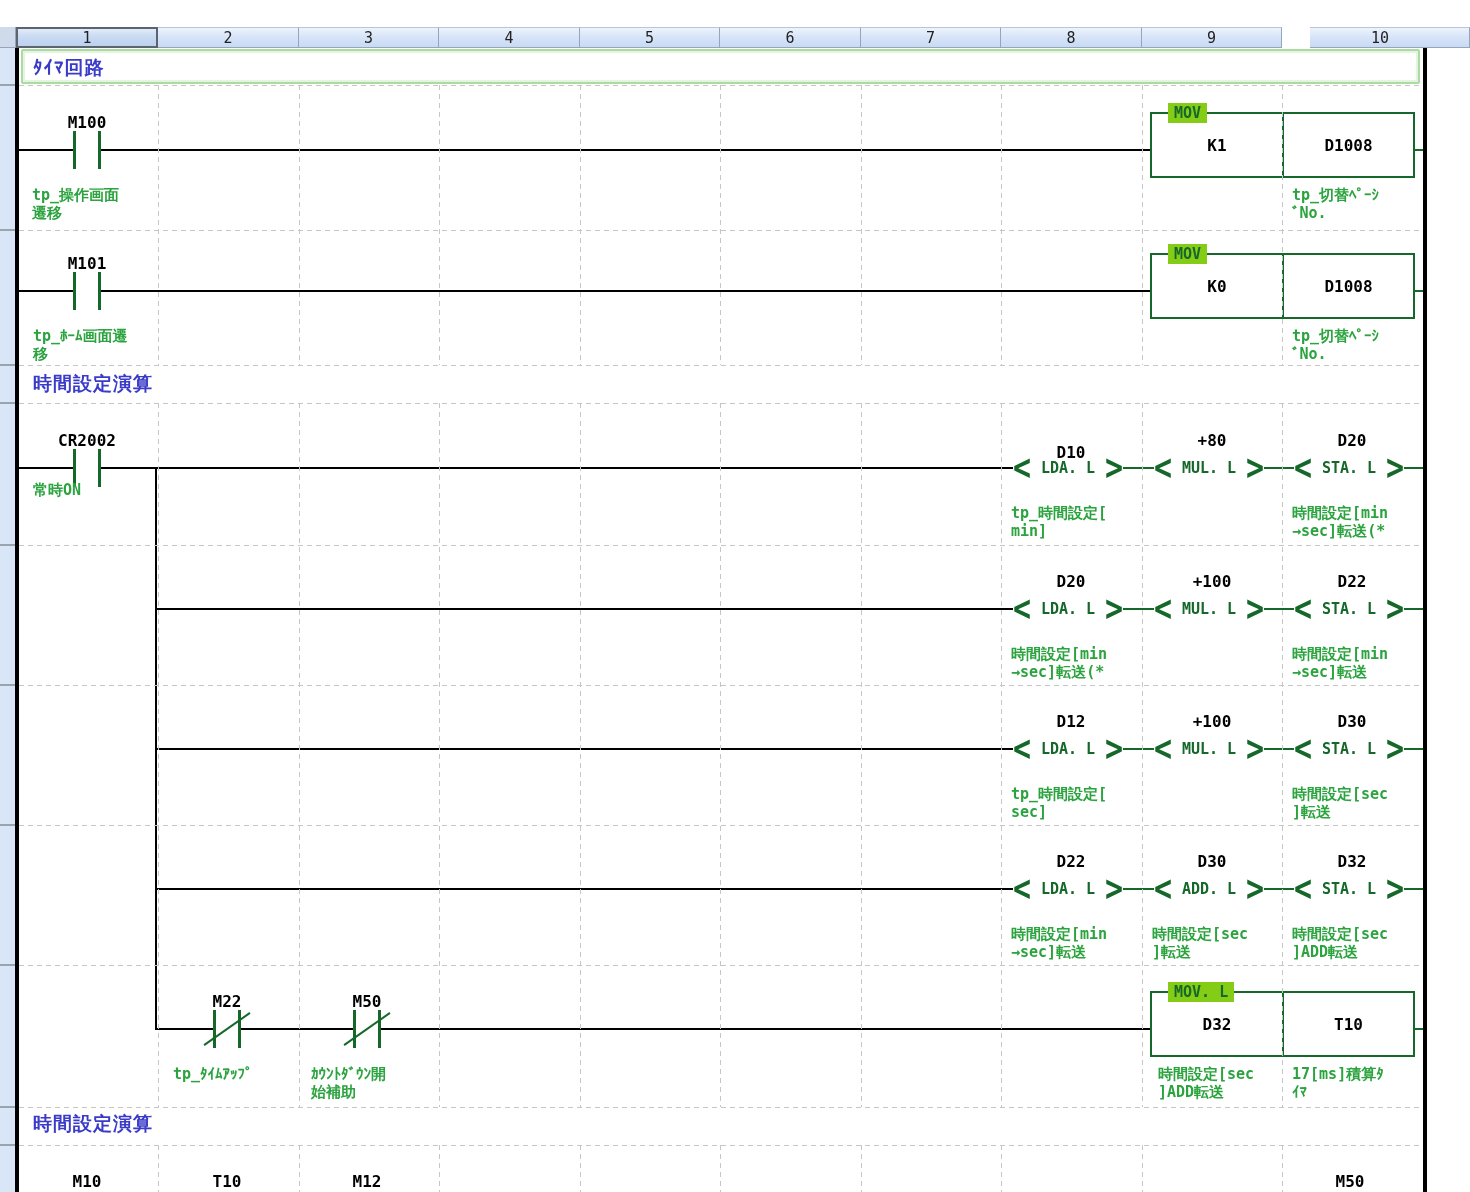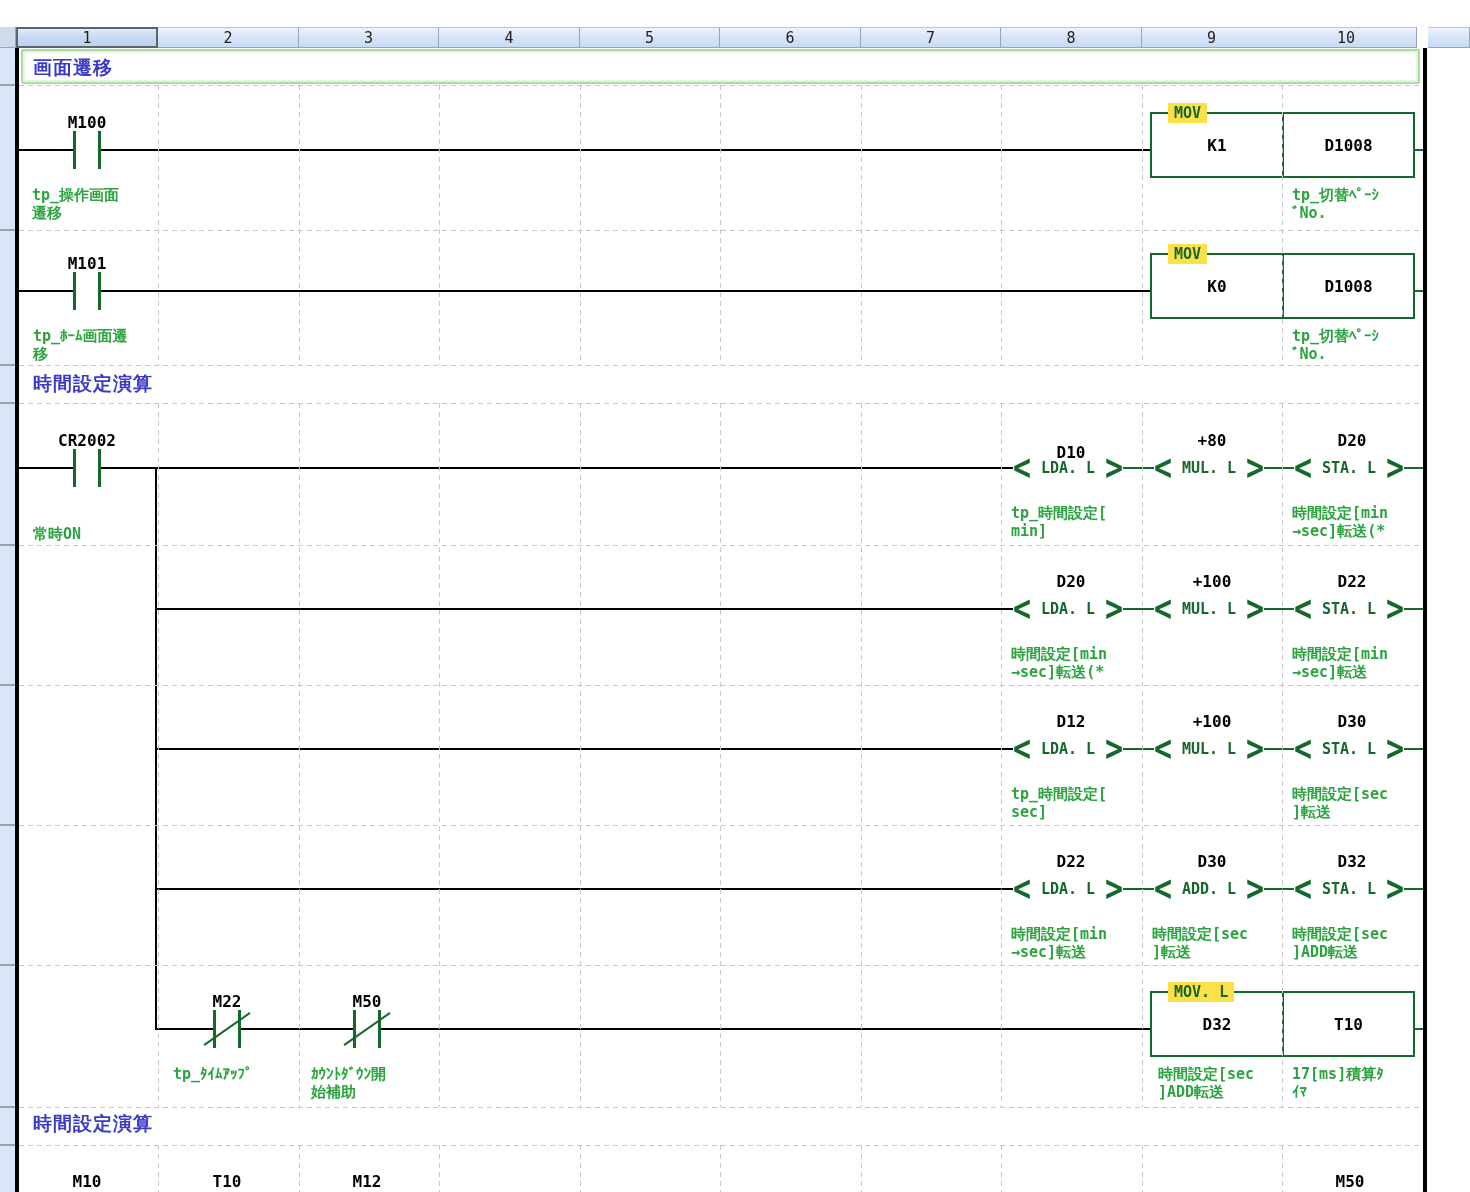--- a/index.html
+++ b/index.html
@@ -38,21 +38,21 @@
   .cmt{position:absolute;font-size:15px;line-height:18px;color:#2ba33e;white-space:pre-line;font-weight:bold;}
   .oper{position:absolute;width:140px;text-align:center;font-size:16px;font-weight:bold;color:#000;}
   .br{position:absolute;width:18px;height:36px;color:#15682a;background:#fff;text-align:center;}
   .br::before{font-size:30px;line-height:34px;display:inline-block;transform:scaleY(1.25);font-weight:bold;}
   .br-l::before{content:"<";}
   .br-r::before{content:">";}
   .ilabel{position:absolute;width:74px;height:20px;background:#fff;color:#15682a;font-size:15px;font-weight:bold;text-align:center;line-height:20px;}
   .ibox{position:absolute;width:265px;height:66px;box-sizing:border-box;border:2px solid #15682a;background:#fff;}
   .ibox-div{position:absolute;top:0;bottom:0;width:2px;background:#15682a;}
   .ibox-cell{position:absolute;top:50%;transform:translateY(-50%);text-align:center;font-size:16px;font-weight:bold;color:#000;}
-  .ibox-label{position:absolute;background:#fde047;padding:0 6px;color:#15682a;font-size:15px;font-weight:bold;line-height:20px;}
+  .ibox-label{position:absolute;background:#84cc16;padding:0 6px;color:#15682a;font-size:15px;font-weight:bold;line-height:20px;}
   
   .secbox{position:absolute;left:21px;top:49px;width:1399px;height:35px;box-sizing:border-box;
     border:2px solid #aadca2;border-radius:2px;box-shadow:inset 0 0 0 2px #e4f4e0;background:#fff;}
   .seclabel{position:absolute;font-size:19px;font-weight:bold;color:#3b3bc9;letter-spacing:1px;white-space:nowrap;}
   .rung{position:absolute;inset:0;}
 </style>
 </head>
 <body>
 
 <div id="screen">
@@ -60,29 +60,29 @@
   <div class="corner"></div>
   <div class="hcell selected" style="left:16px;width:142px;">1</div>
   <div class="hcell" style="left:158px;width:141px;">2</div>
   <div class="hcell" style="left:299px;width:140px;">3</div>
   <div class="hcell" style="left:439px;width:141px;">4</div>
   <div class="hcell" style="left:580px;width:140px;">5</div>
   <div class="hcell" style="left:720px;width:141px;">6</div>
   <div class="hcell" style="left:861px;width:140px;">7</div>
   <div class="hcell" style="left:1001px;width:141px;">8</div>
   <div class="hcell" style="left:1142px;width:140px;">9</div>
-  <div class="hcell" style="left:1276px;width:141px;">10</div>
+  <div class="hcell" style="left:1310px;width:141px;">10</div>
   <div class="hcell" style="left:1428px;width:42px;"></div>
 
   <div class="margin"></div>
   <div class="rail" style="left:15px;top:48px;height:1144px;"></div>
   <div class="rail" style="left:1423px;top:48px;height:1144px;"></div>
 
   <div class="secbox"></div>
-  <div class="seclabel" style="left:33px;top:55px;">画面遷移</div>
+  <div class="seclabel" style="left:33px;top:55px;">ﾀｲﾏ回路</div>
 
   <div class="rung">
     <div class="wire" style="left:19px;top:149px;width:54px;"></div>
     <div class="wire" style="left:101px;top:149px;width:1049px;"></div>
     <div class="cbar" style="left:73px;top:131px;"></div>
     <div class="cbar" style="left:98px;top:131px;"></div>
     <div class="dev" style="left:17px;top:113px;">M100</div>
     <div class="cmt" style="left:32px;top:186px;">tp_操作画面
 遷移</div>
     <div class="ibox" style="left:1150px;top:112px;">
@@ -118,21 +118,21 @@
   <div class="seclabel" style="left:33px;top:371px;">時間設定演算</div>
 
   <div class="rung">
     <div class="wire" style="left:19px;top:467px;width:54px;"></div>
     <div class="wire" style="left:101px;top:467px;width:916px;"></div>
     <div class="gwire" style="left:1017px;top:467px;width:406px;"></div>
     <div class="vwire" style="left:155px;top:467px;height:563px;"></div>
     <div class="cbar" style="left:73px;top:449px;"></div>
     <div class="cbar" style="left:98px;top:449px;"></div>
     <div class="dev" style="left:17px;top:431px;">CR2002</div>
-    <div class="cmt" style="left:33px;top:525px;">常時ON</div>
+    <div class="cmt" style="left:33px;top:481px;">常時ON</div>
     <span class="br br-l" style="left:1013px;top:450px;"></span>
     <span class="ilabel" style="left:1031px;top:458px;">LDA. L</span>
     <span class="br br-r" style="left:1105px;top:450px;"></span>
     <div class="oper" style="left:1001px;top:443px;">D10</div>
     <div class="cmt" style="left:1011px;top:504px;">tp_時間設定[
 min]</div>
     <span class="br br-l" style="left:1154px;top:450px;"></span>
     <span class="ilabel" style="left:1172px;top:458px;">MUL. L</span>
     <span class="br br-r" style="left:1246px;top:450px;"></span>
     <div class="oper" style="left:1142px;top:431px;">+80</div>

